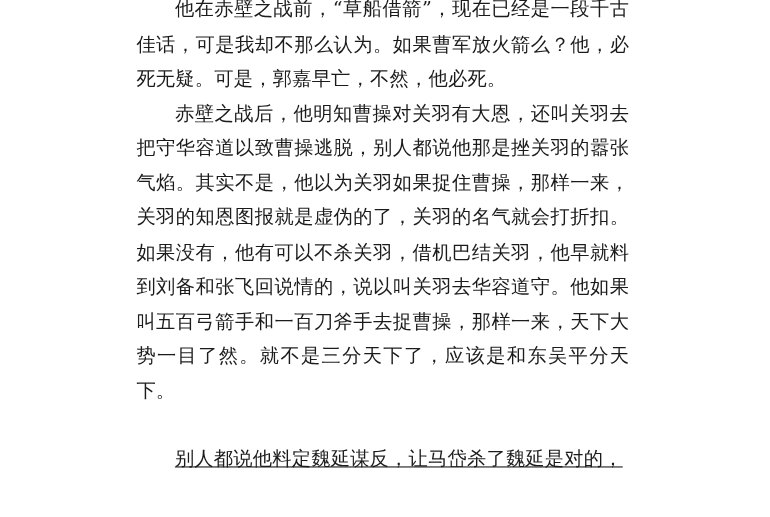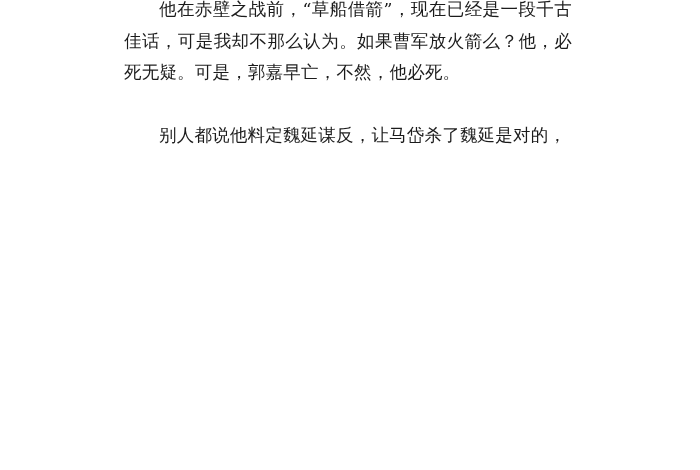--- a/index.html
+++ b/index.html
@@ -39,29 +39,31 @@
   }
   .para-spacer {
     height: 31px;
   }
   .clip-top {
     margin-top: -6px;
   }
   .para.last-clip {
     max-height: 62px;
     overflow: hidden;
+    text-decoration: underline;
   }
 </style>
 </head>
 <body>
 
 <div class="page">
   <div class="doc-body">
 
     <p class="para indent clip-top">他在赤壁之战前，“草船借箭”，现在已经是一段千古佳话，可是我却不那么认为。如果曹军放火箭么？他，必死无疑。可是，郭嘉早亡，不然，他必死。</p>
 
+    <p class="para indent">赤壁之战后，他明知曹操对关羽有大恩，还叫关羽去把守华容道以致曹操逃脱，别人都说他那是挫关羽的嚣张气焰。其实不是，他以为关羽如果捉住曹操，那样一来，关羽的知恩图报就是虚伪的了，关羽的名气就会打折扣。如果没有，他有可以不杀关羽，借机巴结关羽，他早就料到刘备和张飞回说情的，说以叫关羽去华容道守。他如果叫五百弓箭手和一百刀斧手去捉曹操，那样一来，天下大势一目了然。就不是三分天下了，应该是和东吴平分天下。</p>
 
     <div class="para-spacer"></div>
 
     <p class="para indent last-clip">别人都说他料定魏延谋反，让马岱杀了魏延是对的，</p>
 
   </div>
 </div>
 
 </body></html>

